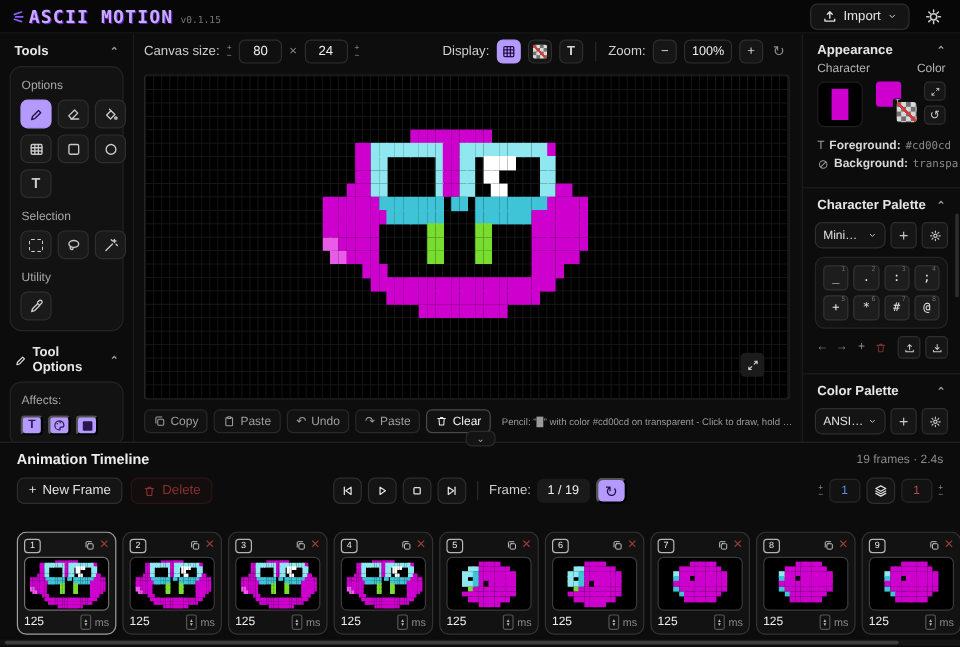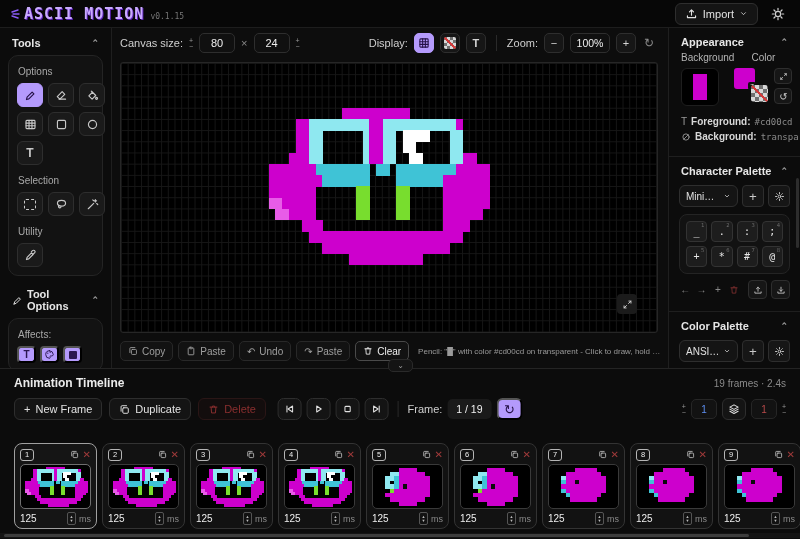--- a/index.html
+++ b/index.html
@@ -664,27 +664,27 @@
     </div>
   </div>
 
   <div class="right">
     <div class="sec-head">
       <span>Appearance</span>
       <span class="chev">⌃</span>
     </div>
     <div class="swatch-row">
       <div>
-        <div class="swatch-col-label">Background</div>
+        <div class="swatch-col-label">Character</div>
         <div class="char-swatch">
             <div class="blk"></div>
           </div>
       </div>
       <div>
-        <div class="swatch-col-label" style="text-align:center;">Color</div>
+        <div class="swatch-col-label" style="text-align:right;">Color</div>
         <div style="display:flex; gap:4px;">
           <div class="color-stack">
             <div class="fg-swatch">
                 <span class="tbadge">T</span>
               </div>
             <div class="bg-swatch"></div>
           </div>
           <div class="mini-col">
             <button class="mini-btn">
                 <span>
@@ -848,29 +848,20 @@
 
   <div class="timeline">
     <div class="tl-head">
       <span class="tl-title">Animation Timeline</span>
       <span class="tl-summary">19 frames · 2.4s</span>
     </div>
     <div class="tl-controls">
       <button class="btn">
         <span>+</span>
         <span>New Frame</span>
-      </button>
-      <button class="btn">
-        <span>
-            <svg width="11" height="11" viewBox="0 0 16 16">
-              <rect class="ic" x="5.5" y="5.5" width="8" height="8" rx="1.5"></rect>
-              <path class="ic" d="M3 10.5V4a1.5 1.5 0 0 1 1.5-1.5H11"></path>
-            </svg>
-          </span>
-        <span>Duplicate</span>
       </button>
       <button class="btn del-btn">
         <span>
             <svg width="11" height="11" viewBox="0 0 16 16">
               <path class="ic" d="M3 4.5h10M6.5 4.5V3h3v1.5M4.5 4.5l.7 8.5h5.6l.7-8.5"></path>
             </svg>
           </span>
         <span>Delete</span>
       </button>
       <div class="tl-center">

